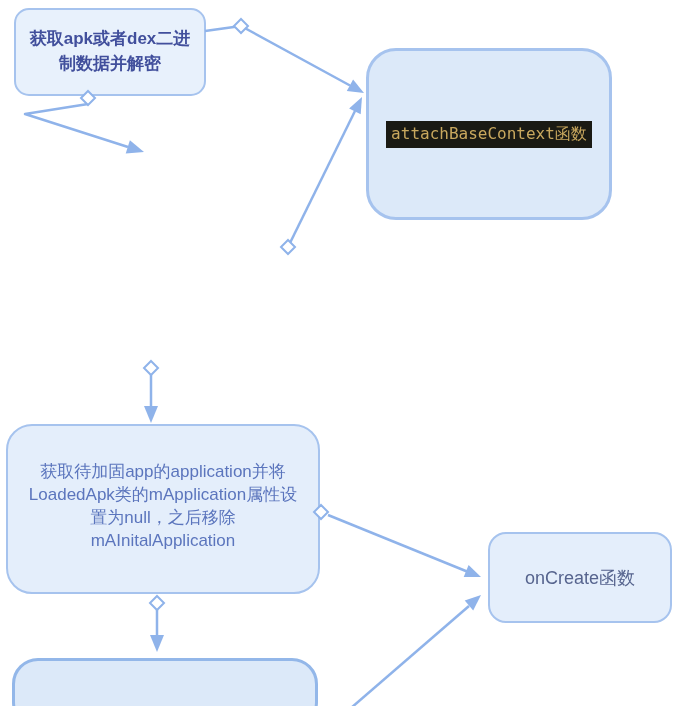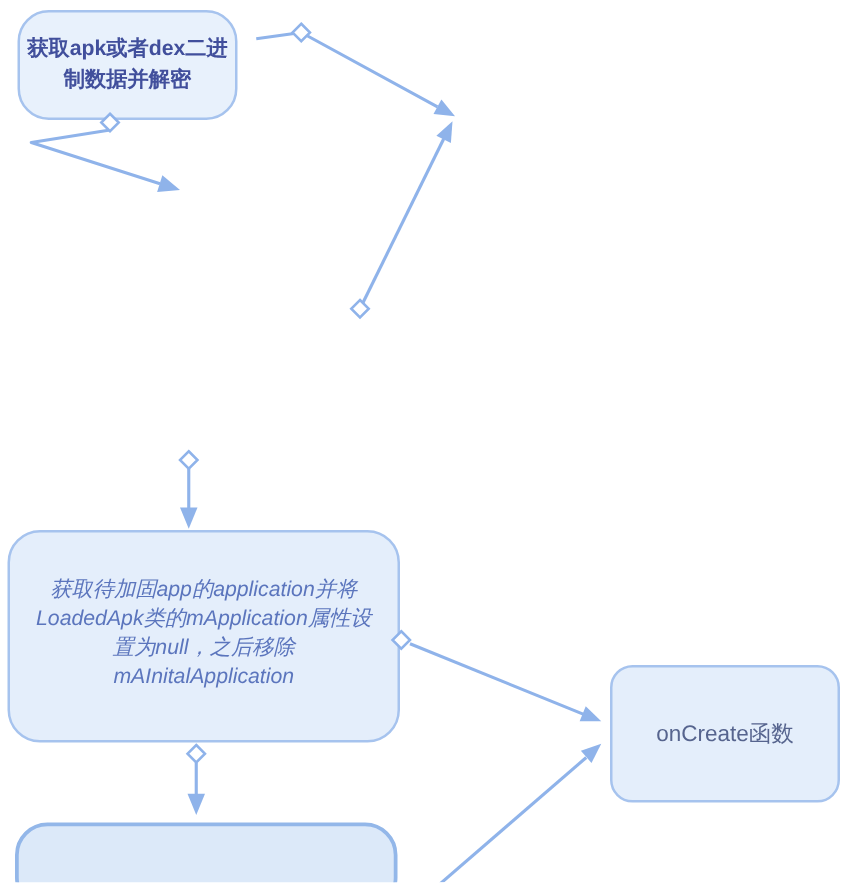--- a/index.html
+++ b/index.html
@@ -13,52 +13,55 @@
     position:relative;width:676px;height:706px;overflow:hidden;background:#ffffff;
     font-family:"Liberation Sans","DejaVu Sans",sans-serif;
   }
   .node{
     position:absolute;box-sizing:border-box;
     display:flex;align-items:center;justify-content:center;
     background:var(--fill);border:2px solid var(--border);
     text-align:center;
   }
   .node .label{white-space:pre-line;}
-  #node-decrypt{left:14px;top:8px;width:176px;height:88px;border-radius:25px;background:var(--fill-light);}
+  #node-decrypt{left:14px;top:8px;width:192px;height:88px;border-radius:15px;background:var(--fill-light);}
   #node-decrypt .label{font-size:17px;line-height:1.45;font-weight:600;color:var(--text-dark);}
   #node-dexclassloader{left:14px;top:152px;width:270px;height:206px;border-radius:28px;}
   #node-dexclassloader .label{font-size:17px;line-height:1.4;color:var(--text-blue);}
   #node-attachbasecontext{left:366px;top:48px;width:246px;height:172px;border-radius:30px;background:var(--fill-deep);border-width:3px;}
   .code-chip{
     font-family:"DejaVu Sans Mono","Liberation Mono",monospace;
     font-size:16px;letter-spacing:0px;
     color:var(--code-fg);background:var(--code-bg);
     padding:3px 5px;white-space:nowrap;
   }
-  #node-setapplication{left:6px;top:424px;width:314px;height:170px;border-radius:26px;align-items:flex-start;font-style:italic;}
+  #node-setapplication{left:6px;top:424px;width:314px;height:170px;border-radius:26px;align-items:flex-start;}
   #node-setapplication .label{margin-top:34px;font-size:17px;line-height:1.36;color:var(--text-blue);}
-  #node-oncreate{left:488px;top:532px;width:184px;height:110px;border-radius:18px;}
+  #node-oncreate{left:488px;top:532px;width:184px;height:91px;border-radius:18px;}
   #node-oncreate .label{font-size:18px;color:var(--text-slate);}
   #node-bottom{left:12px;top:658px;width:306px;height:70px;border-radius:26px;background:var(--fill-deep);border:3px solid var(--border-strong);}
   #wires{position:absolute;left:0;top:0;width:676px;height:706px;pointer-events:none;}
   .c-line{fill:none;stroke:var(--line);stroke-width:2.5;stroke-linejoin:round;}
   .c-head{fill:var(--line);stroke:none;}
   .c-diamond{fill:#ffffff;stroke:var(--line);stroke-width:2;}
 </style>
 </head>
 <body>
 
 <div id="canvas">
 
   <div class="node" id="node-decrypt">
     <span class="label">获取apk或者dex二进
 制数据并解密</span>
   </div>
 
 
+  <div class="node" id="node-attachbasecontext">
+    <span class="code-chip">attachBaseContext函数</span>
+  </div>
 
   <div class="node" id="node-setapplication">
     <span class="label">获取待加固app的application并将
 LoadedApk类的mApplication属性设
 置为null，之后移除
 mAInitalApplication</span>
   </div>
 
   <div class="node" id="node-oncreate">
     <span class="label">onCreate函数</span>

